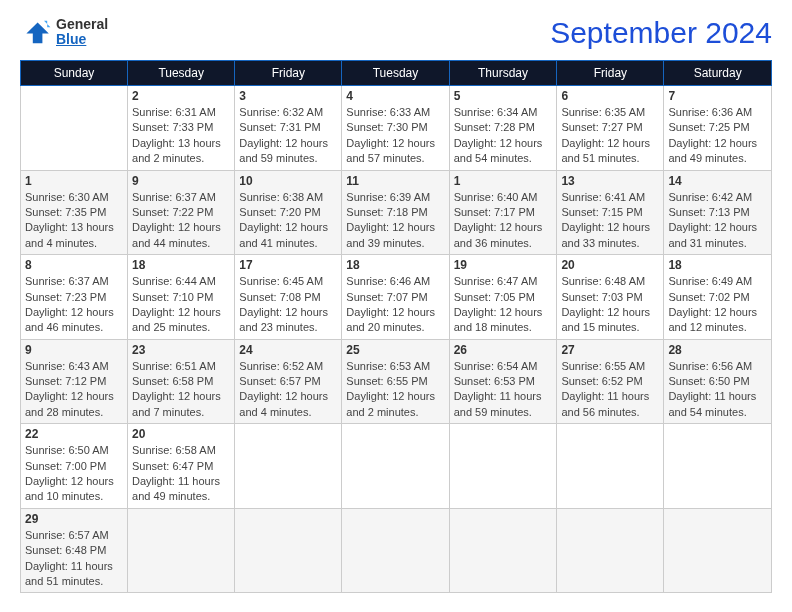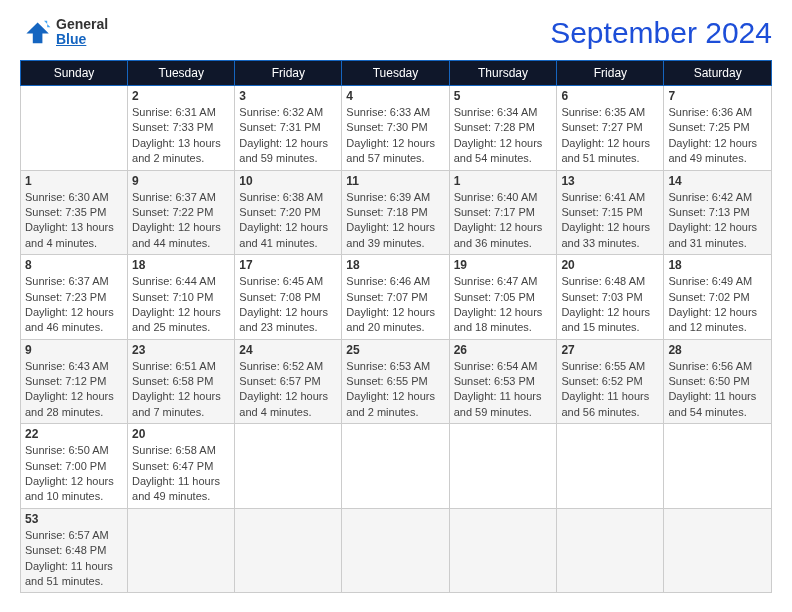--- a/index.html
+++ b/index.html
@@ -397,21 +397,21 @@
           </div>
         </td>
           <td class="empty-cell"></td>
           <td class="empty-cell"></td>
           <td class="empty-cell"></td>
           <td class="empty-cell"></td>
           <td class="empty-cell"></td>
         </tr>
         <tr>
           <td>
-          <span class="day-num">53</span>
+          <span class="day-num">29</span>
           <div class="day-info">
             Sunrise: 6:57 AM<br>
             Sunset: 6:48 PM<br>
             Daylight: 11 hours<br>
             and 51 minutes.
           </div>
         </td>
           <td class="empty-cell"></td>
           <td class="empty-cell"></td>
           <td class="empty-cell"></td>

